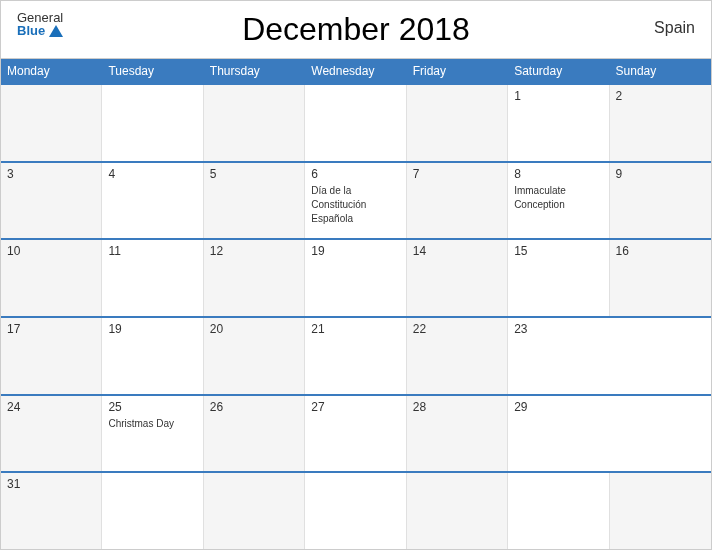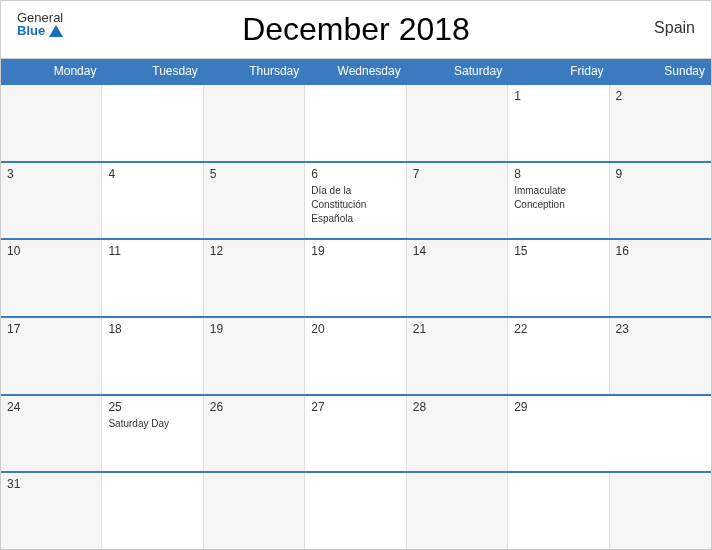--- a/index.html
+++ b/index.html
@@ -77,21 +77,21 @@
     }
     .day-headers {
       display: grid;
       grid-template-columns: repeat(7, 1fr);
       background: #3a7bbf;
     }
     .day-header {
       color: #fff;
       font-size: 12px;
       padding: 5px 6px;
-      text-align: right;
+      text-align: left;
       font-weight: normal;
     }
     .weeks-container {
       flex: 1;
       display: flex;
       flex-direction: column;
     }
     .week-row {
       display: grid;
       grid-template-columns: repeat(7, 1fr);
@@ -149,22 +149,22 @@
     <h1 class="month-title">December 2018</h1>
     <span class="country-label">Spain</span>
   </div>
 
   <div class="calendar-grid">
     <div class="day-headers">
     <div class="day-header">Monday</div>
         <div class="day-header">Tuesday</div>
         <div class="day-header">Thursday</div>
         <div class="day-header">Wednesday</div>
+        <div class="day-header">Friday</div>
         <div class="day-header">Saturday</div>
-        <div class="day-header">Friday</div>
         <div class="day-header">Sunday</div>
       </div>
     <div class="weeks-container">
     <div class="week-row">
           <div class="day-cell empty-cell"></div>
           <div class="day-cell empty-cell"></div>
           <div class="day-cell empty-cell"></div>
           <div class="day-cell empty-cell"></div>
           <div class="day-cell empty-cell"></div>
           <div class="day-cell">
@@ -214,43 +214,40 @@
           </div>
           <div class="day-cell">
             <span class="day-number">16</span>
           </div>
         </div>
         <div class="week-row">
           <div class="day-cell">
             <span class="day-number">17</span>
           </div>
           <div class="day-cell">
-            <span class="day-number">18</span>
-          </div>
-          <div class="day-cell">
             <span class="day-number">19</span>
           </div>
           <div class="day-cell">
             <span class="day-number">20</span>
           </div>
           <div class="day-cell">
             <span class="day-number">21</span>
           </div>
           <div class="day-cell">
             <span class="day-number">22</span>
           </div>
           <div class="day-cell">
             <span class="day-number">23</span>
           </div>
         </div>
         <div class="week-row">
           <div class="day-cell">
             <span class="day-number">24</span>
           </div>
-          <div class="day-cell"><span class="day-number">25</span><span class="event-text">Saturday Day</span></div>
+          <div class="day-cell"><span class="day-number">25</span><span class="event-text">Christmas Day</span></div>
           <div class="day-cell">
             <span class="day-number">26</span>
           </div>
           <div class="day-cell">
             <span class="day-number">27</span>
           </div>
           <div class="day-cell">
             <span class="day-number">28</span>
           </div>
           <div class="day-cell">

